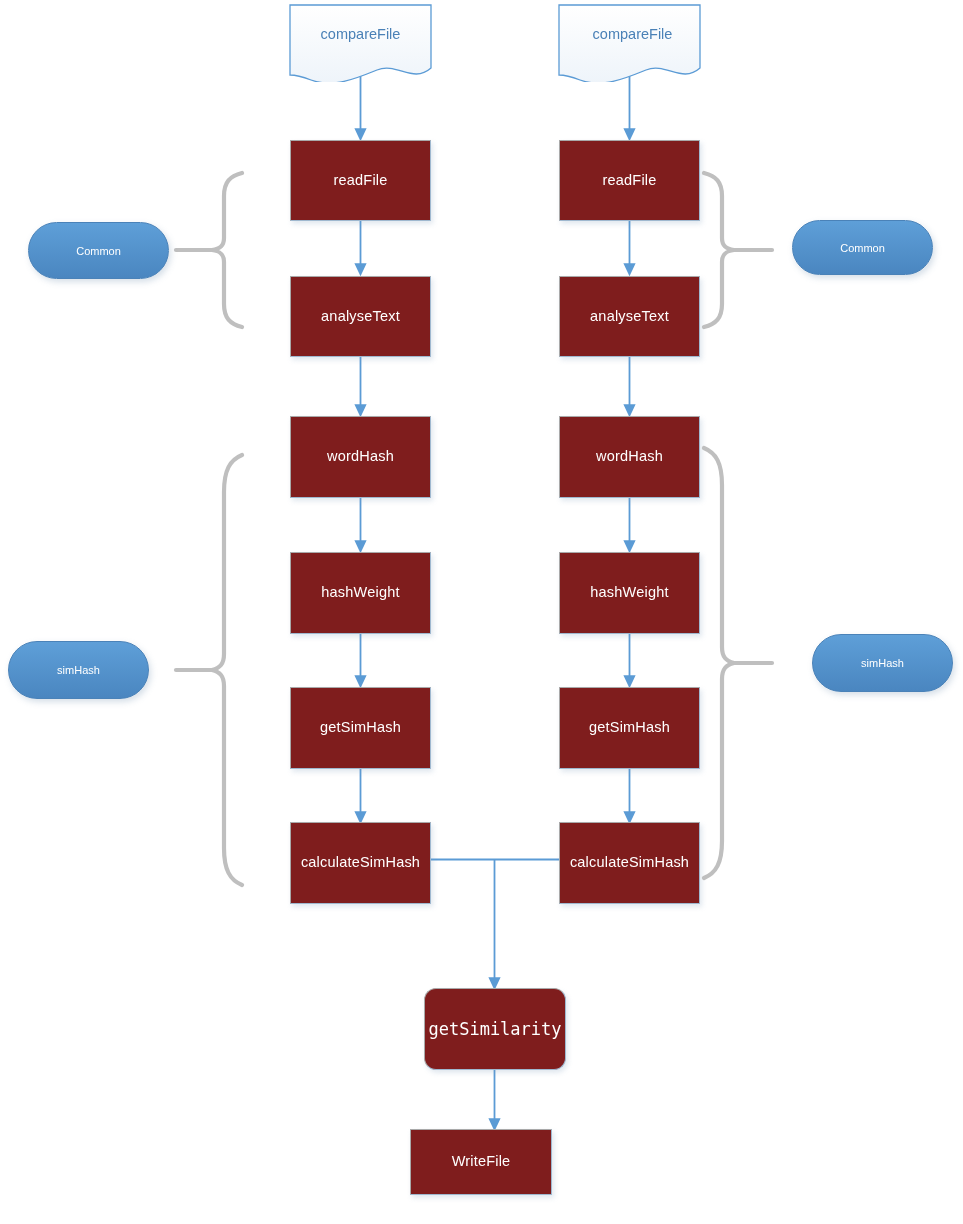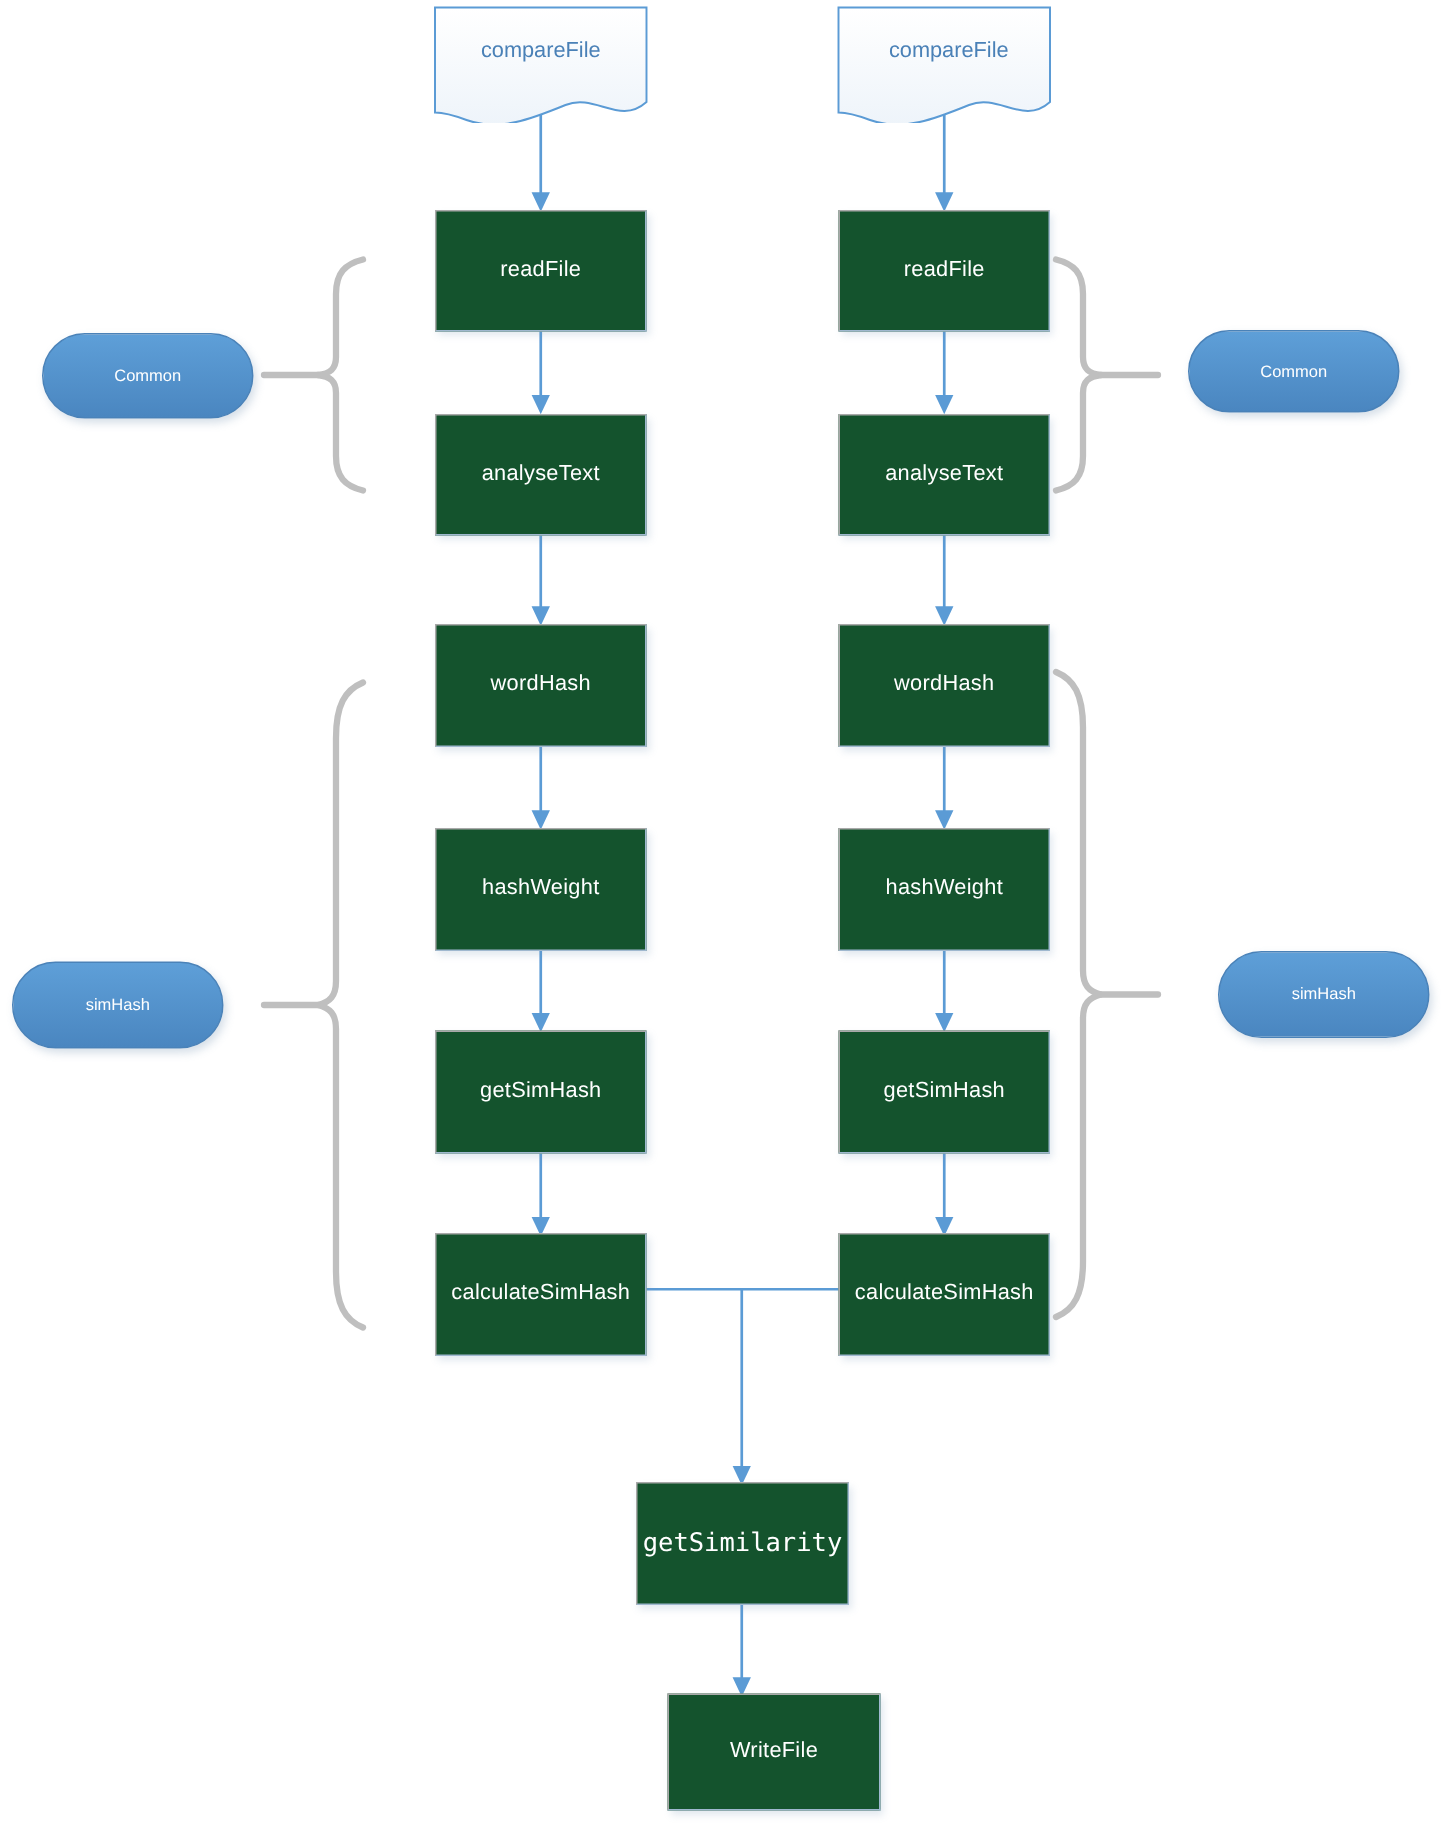--- a/index.html
+++ b/index.html
@@ -23,39 +23,40 @@
     top: 0;
     width: 963px;
     height: 1224px;
     pointer-events: none;
   }
 
   
   .node {
     position: absolute;
     box-sizing: border-box;
-    background: #14532d;
+    background: #7f1d1d;
     border-top: 1px solid #a9a9a9;
     border-left: 1px solid #a9a9a9;
     border-right: 1px solid #9fb8cf;
     border-bottom: 1px solid #9fb8cf;
     color: #ffffff;
     display: flex;
     align-items: center;
     justify-content: center;
     font-size: 14.5px;
     letter-spacing: .2px;
     box-shadow: 2px 3px 5px rgba(120,150,180,.22);
     text-align: center;
     line-height: 1.2;
   }
   .node.mono {
     font-family: "DejaVu Sans Mono", "Liberation Mono", monospace;
     font-size: 17px;
     letter-spacing: 0px;
+    border-radius: 12px;
   }
 
   
   .doc {
     position: absolute;
   }
   .doc svg { display: block; }
   .doc .doc-label {
     position: absolute;
     left: 0;
@@ -147,21 +148,21 @@
   <div class="node" style="left:290px; top:822px; width:141px; height:82px;">calculateSimHash</div>
 
   <div class="node" style="left:559px; top:140px; width:141px; height:81px;">readFile</div>
   <div class="node" style="left:559px; top:276px; width:141px; height:81px;">analyseText</div>
   <div class="node" style="left:559px; top:416px; width:141px; height:82px;">wordHash</div>
   <div class="node" style="left:559px; top:552px; width:141px; height:82px;">hashWeight</div>
   <div class="node" style="left:559px; top:687px; width:141px; height:82px;">getSimHash</div>
   <div class="node" style="left:559px; top:822px; width:141px; height:82px;">calculateSimHash</div>
 
   <div class="node mono" style="left:424px; top:988px; width:142px; height:82px;">getSimilarity</div>
-  <div class="node" style="left:445px; top:1129px; width:142px; height:78px;text-align:center;">WriteFile</div>
+  <div class="node" style="left:410px; top:1129px; width:142px; height:66px;text-align:center;">WriteFile</div>
 
   <div class="brace" style="left:196px; top:170px; width:50px; height:160px;">
     <svg width="50" height="160" viewBox="0 0 50 160">
       <path d="M46,3 C34,6 28,12 28,26 L28,68 C28,76 24,79 16,80 C24,81 28,84 28,92
                L28,134 C28,148 34,154 46,157" fill="none" stroke="#bfbfbf" stroke-width="4.2" stroke-linecap="round" stroke-linejoin="round"></path>
       <line x1="16" y1="80" x2="-20" y2="80" stroke="#bfbfbf" stroke-width="4.2" stroke-linecap="round"></line>
     </svg>
   </div>
 
   <div class="brace" style="left:700px; top:170px; width:66px; height:160px;">

